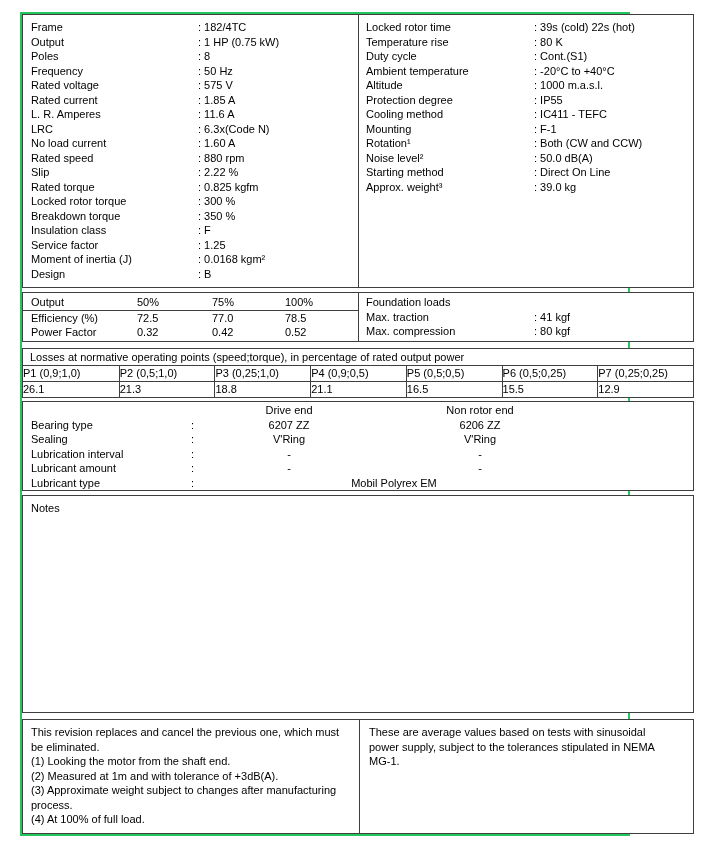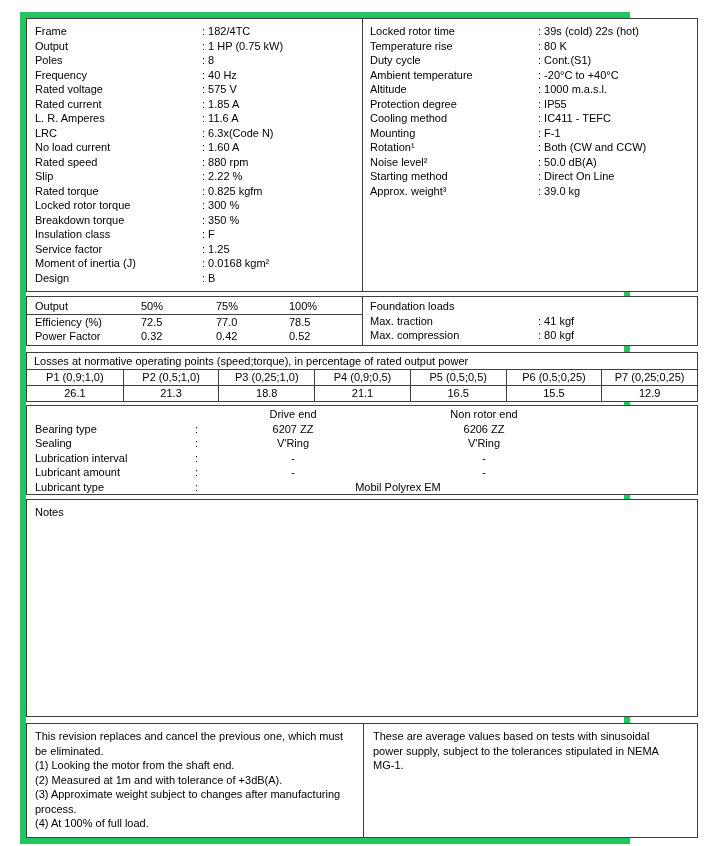--- a/index.html
+++ b/index.html
@@ -7,21 +7,21 @@
   body {
     width: 710px; height: 846px;
     position: relative;
     font-family: "Liberation Sans", sans-serif;
     font-size: 11px;
     color: #000;
   }
   .sheet {
     position: absolute; left: 20px; top: 12px;
     width: 610px;
-    border: 6px solid #22c55e;
+    border: 2px solid #22c55e;
     background: #fff;
   }
   .section { border: 1px solid #3f3f3f; background: #fff; width: 672px; }
   .s1 { height: 274px; }
   .s2 { margin-top: 4px; height: 50px; }
   .s3 { margin-top: 6px; height: 50px; }
   .s4 { margin-top: 3px; height: 90px; }
   .s5 { margin-top: 4px; height: 218px; }
   .s6 { margin-top: 6px; height: 115px; }
 
@@ -43,21 +43,21 @@
   .otable-row.hdr { border-bottom: 1px solid #3f3f3f; }
   .oc1 { width: 106px; } .oc2 { width: 75px; } .oc3 { width: 73px; } .oc4 { flex: 1; }
 
   .pad-found { padding: 2px 0 0 7px; }
   .found-title { line-height: 14.5px; }
 
   
   .losses-title { height: 17px; line-height: 15px; padding: 1px 0 0 7px; border-bottom: 1px solid #3f3f3f; white-space: nowrap; }
   .losses-grid { display: grid; grid-template-columns: repeat(7, 1fr); }
   .losses-grid.hdr { border-bottom: 1px solid #3f3f3f; }
-  .loss-cell { text-align: center; border-left: 1px solid #3f3f3f; line-height: 15px; height: 15px; }
+  .loss-cell { text-align: left; border-left: 1px solid #3f3f3f; line-height: 15px; height: 15px; }
   .losses-grid.hdr .loss-cell { height: 15px; }
   .loss-cell:first-child { border-left: none; }
 
   
   .brg { padding-top: 1px; }
   .brg-row { display: flex; line-height: 14.5px; padding-left: 8px; }
   .bc-label { width: 160px; }
   .bc-colon { width: 12px; }
   .bc-de  { width: 172px; text-align: center; }
   .bc-nde { width: 210px; text-align: center; }
@@ -86,21 +86,21 @@
 
   <div class="spec-row">
     <span class="spec-label">Output</span><span class="spec-value">: 1 HP (0.75 kW)</span>
   </div>
 
   <div class="spec-row">
     <span class="spec-label">Poles</span><span class="spec-value">: 8</span>
   </div>
 
   <div class="spec-row">
-    <span class="spec-label">Frequency</span><span class="spec-value">: 40 Hz</span>
+    <span class="spec-label">Frequency</span><span class="spec-value">: 50 Hz</span>
   </div>
 
   <div class="spec-row">
     <span class="spec-label">Rated voltage</span><span class="spec-value">: 575 V</span>
   </div>
 
   <div class="spec-row">
     <span class="spec-label">Rated current</span><span class="spec-value">: 1.85 A</span>
   </div>
 

